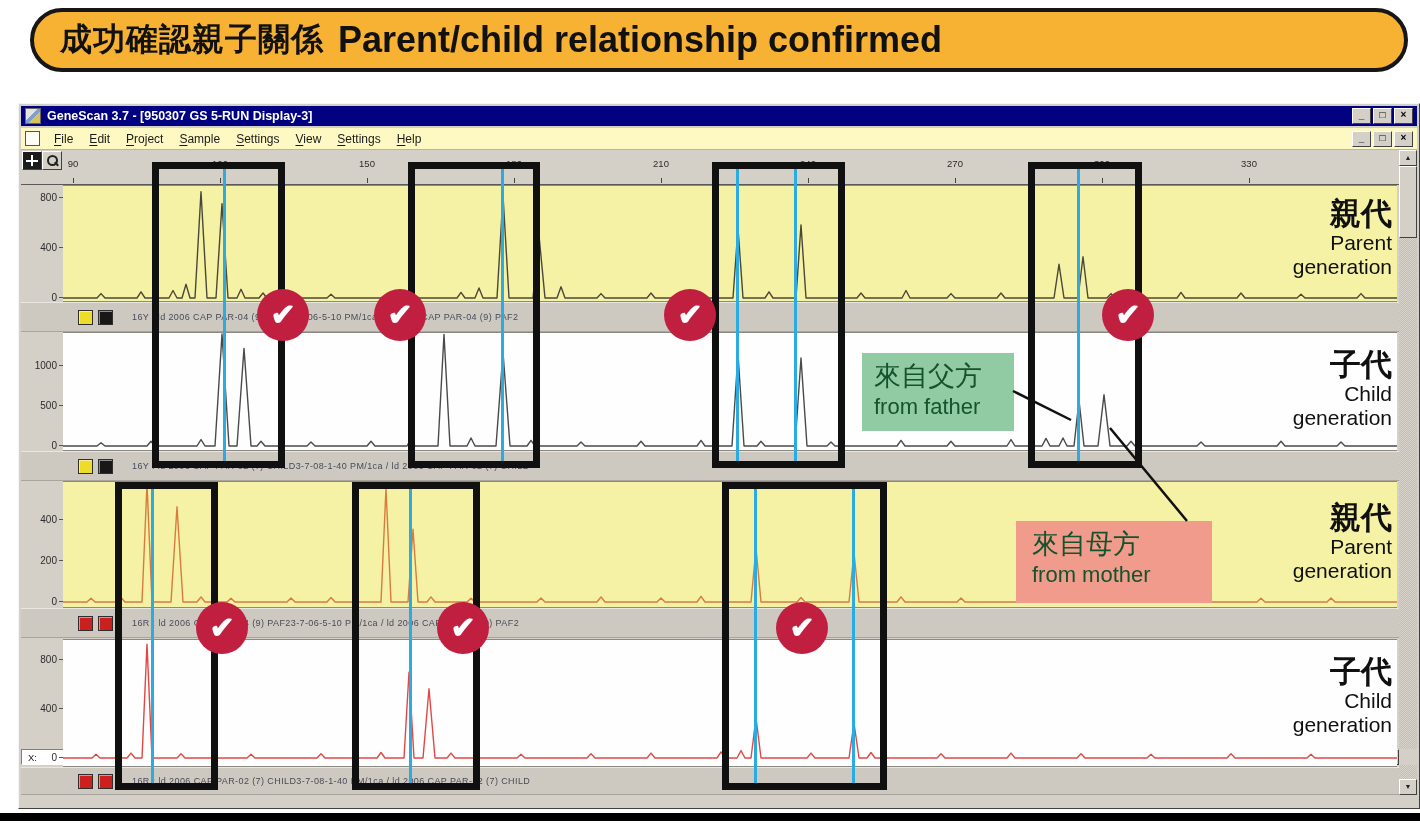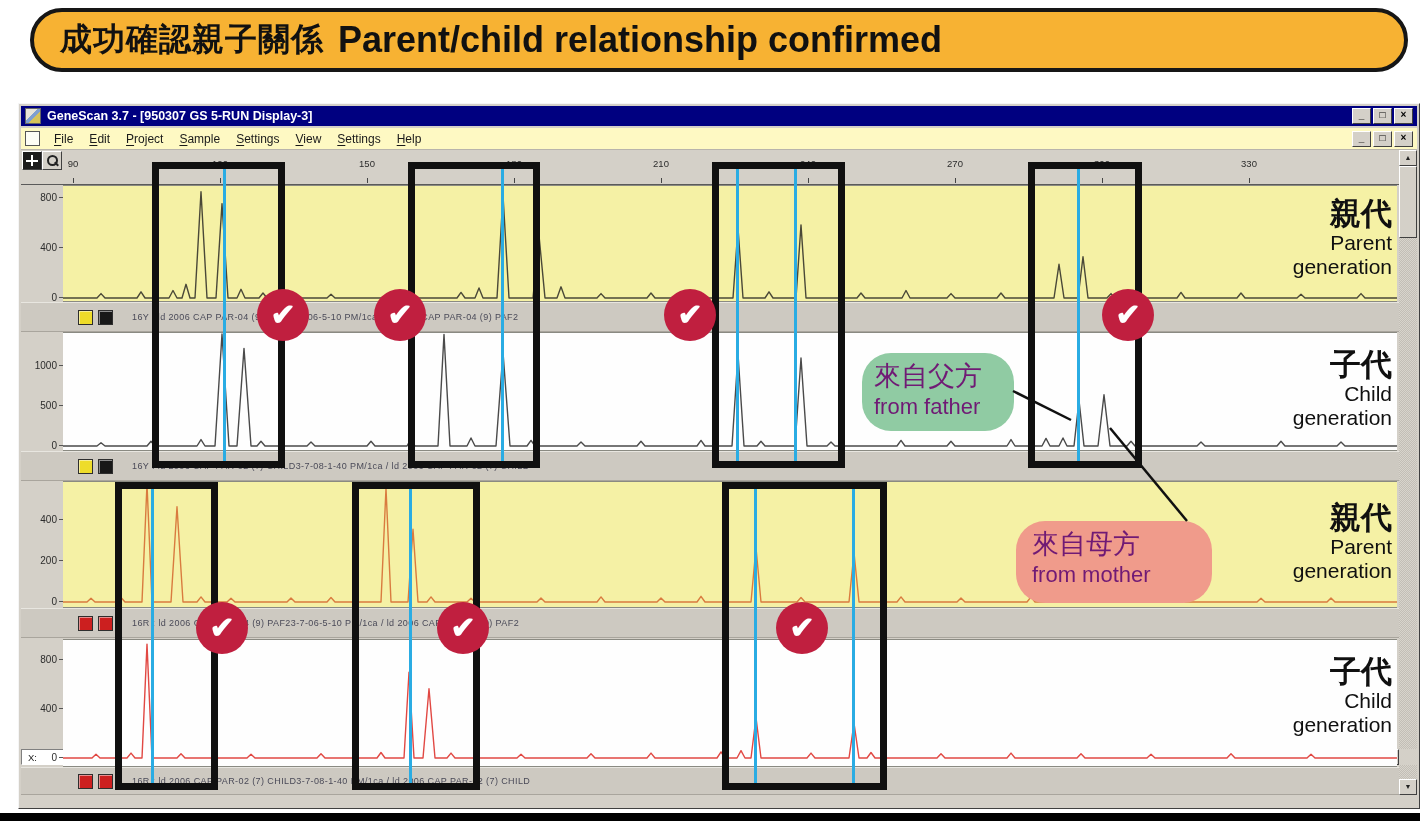--- a/index.html
+++ b/index.html
@@ -65,21 +65,21 @@
   .hscroll{position:absolute;left:308px;top:0;width:1070px;height:16px;background:#c8c4bc;
            background-image:repeating-conic-gradient(#d8d4cc 0 25%,#c2beb6 0 50%);background-size:2px 2px;}
   .hthumb{position:absolute;left:17px;top:0;width:240px;height:16px;background:#D4D0C8;border:1px solid;
           border-color:#fff #404040 #404040 #fff;box-sizing:border-box;}
   .corner{position:absolute;right:2px;top:645px;width:18px;height:16px;background:#D4D0C8;}
   
   .cyan-line{position:absolute;width:3px;background:#2AACE3;z-index:5;}
   .hl-box{position:absolute;border:7px solid #101010;box-sizing:border-box;z-index:6;background:transparent;}
   .check{position:absolute;width:52px;height:52px;border-radius:50%;background:#C01F3F;color:#fff;
          font-size:30px;line-height:52px;text-align:center;z-index:7;font-weight:bold;}
-  .callout{position:absolute;z-index:8;box-sizing:border-box;color:#701a75;border-radius:29px;}
+  .callout{position:absolute;z-index:8;box-sizing:border-box;color:#14532d;}
   .callout-father{left:862px;top:353px;width:152px;height:78px;background:#90CBA3;padding:6px 0 0 12px;}
   .callout-mother{left:1016px;top:521px;width:196px;height:82px;background:#F09B8B;padding:6px 0 0 16px;}
   .callout .zh{font-size:27px;line-height:34px;}
   .callout .en{font-size:22px;line-height:28px;}
   .gen{position:absolute;right:28px;text-align:right;color:#101010;z-index:8;}
   .gen .zh{font-size:31px;font-weight:600;line-height:35px;}
   .gen .en{font-size:21px;line-height:24px;}
   .gen1{top:196px;} .gen2{top:347px;} .gen3{top:500px;} .gen4{top:654px;}
   .ptr-svg{position:absolute;left:0;top:0;z-index:9;pointer-events:none;}
   .black-rule{position:absolute;left:0;top:813px;width:1420px;height:8px;background:#000;}

